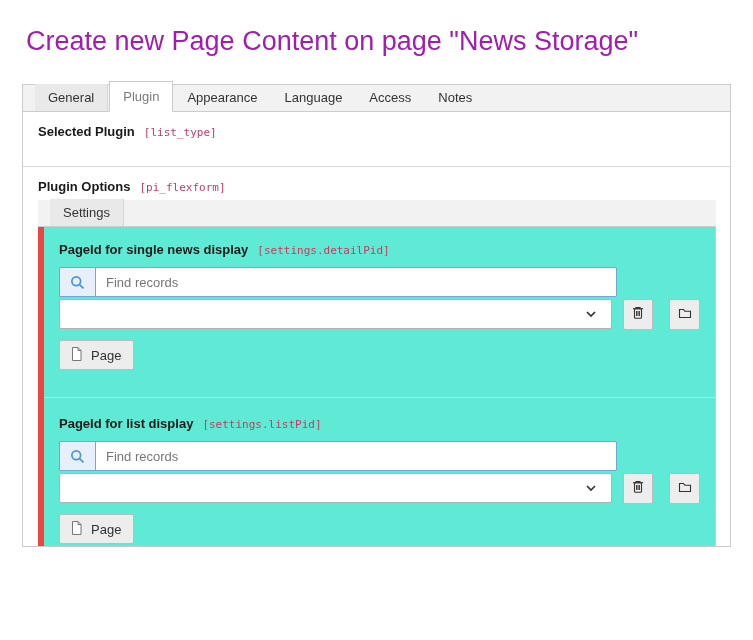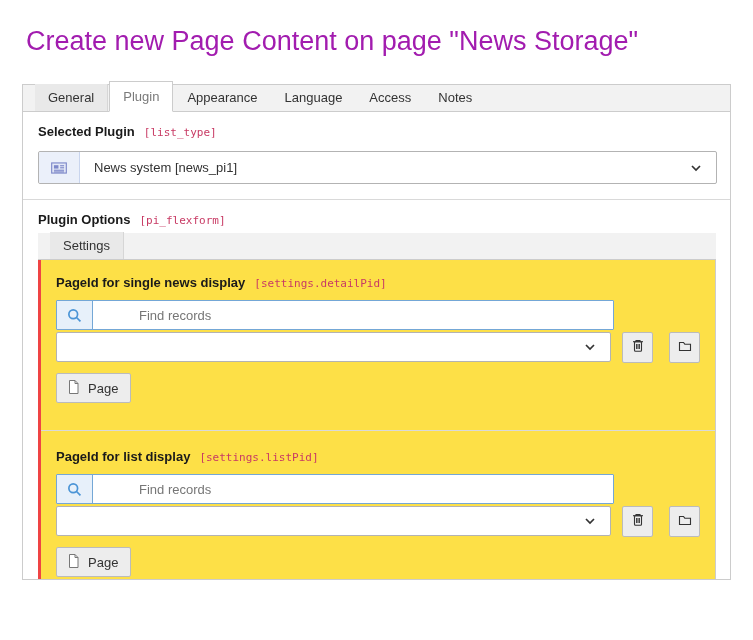--- a/index.html
+++ b/index.html
@@ -88,37 +88,36 @@
     font-size: 13px;
     color: #333333;
     line-height: 31px;
     padding-left: 14px;
   }
   .chev { width: 40px; display: flex; align-items: center; justify-content: center; }
 
   
   .inner-tabs-wrap { margin-top: 6px; }
   .inner-box {
-    border-left: 3px solid #ef4444;
+    border-left: 6px solid #ef4444;
     border-right: 1px solid #cccccc;
-    background: #fde047;
+    background: #5eead4;
   }
   .field-group { padding: 15px 15px 27px 15px; }
   .field-group.last { padding: 18px 15px 2px 15px; }
   .field-group .label-row { margin-bottom: 10px; }
 
   .search-wrap {
     width: 558px;
     height: 30px;
     border: 1px solid #74a7d6;
     border-radius: 1px;
     display: flex;
     background: #ffffff;
     margin-bottom: 2px;
-    gap: 36px;
   }
   .search-wrap .search-icon-box {
     width: 36px;
     background: #e7f0fa;
     border-right: 1px solid #74a7d6;
     display: flex; align-items: center; justify-content: center;
   }
   .search-wrap input {
     flex: 1;
     border: none;
@@ -184,38 +183,20 @@
     <button class="tab">Language</button>
     <button class="tab">Access</button>
     <button class="tab">Notes</button>
   </div>
 
   <div class="section">
     <div class="label-row">
       <span class="flabel">Selected Plugin</span>
       <code class="fkey">[list_type]</code>
     </div>
-    <div class="plugin-select">
-      <span class="icon-box">
-        <svg width="18" height="18" viewBox="0 0 16 16">
-          <rect x="1.5" y="3.5" width="13" height="9" fill="#e3e8f6" stroke="#7d88c9" stroke-width="1"></rect>
-          <rect x="3.5" y="5.5" width="4" height="3" fill="#7d88c9"></rect>
-          <line x1="9" y1="6" x2="12.5" y2="6" stroke="#7d88c9" stroke-width="1"></line>
-          <line x1="9" y1="7.8" x2="12.5" y2="7.8" stroke="#7d88c9" stroke-width="1"></line>
-          <line x1="3.5" y1="10" x2="12.5" y2="10" stroke="#7d88c9" stroke-width="1"></line>
-          <line x1="3.5" y1="11.5" x2="12.5" y2="11.5" stroke="#7d88c9" stroke-width="1"></line>
-        </svg>
-      </span>
-      <span class="sel-text">News system [news_pi1]</span>
-      <span class="chev">
-        <svg width="16" height="16" viewBox="0 0 16 16">
-            <polyline points="4,6 8,10 12,6" fill="none" stroke="#333333" stroke-width="1.7"></polyline>
-          </svg>
-      </span>
-    </div>
   </div>
 
   <div class="divider"></div>
 
   <div class="section" style="padding-bottom:0; padding-right:14px;">
     <div class="label-row" style="margin-bottom:2px;">
       <span class="flabel">Plugin Options</span>
       <code class="fkey">[pi_flexform]</code>
     </div>
 

